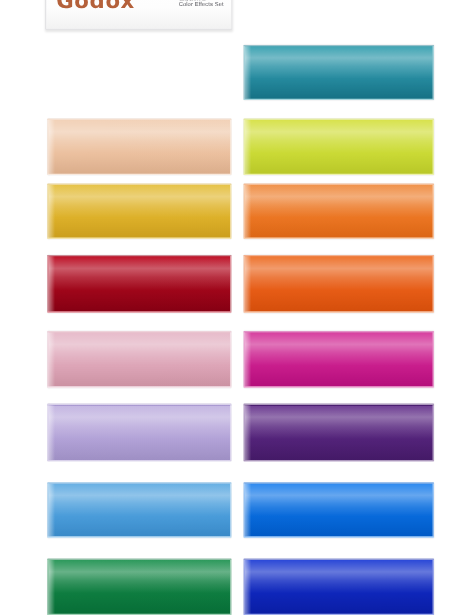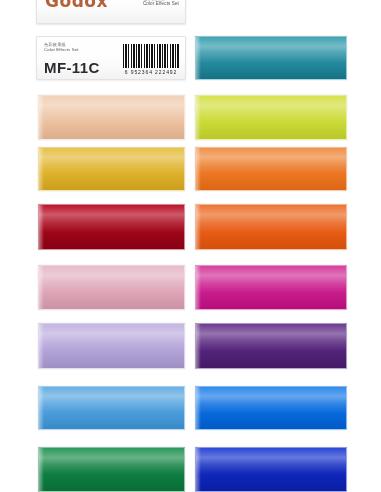--- a/index.html
+++ b/index.html
@@ -181,31 +181,20 @@
   <div class="label-card" id="brand-card">
     <div class="brand-inner">
       <span class="brand-logo">Godox</span>
       <span class="brand-side">
         <span class="cn">色彩效果组</span>
         <span class="en">Color Effects Set</span>
       </span>
     </div>
   </div>
 
-  <div class="label-card" id="model-card">
-    <div class="model-left">
-      <span class="cn">色彩效果组</span>
-      <span class="en">Color Effects Set</span>
-      <span class="model-code">MF-11C</span>
-    </div>
-    <div class="model-right">
-      <div class="barcode"></div>
-      <div class="barcode-digits">6 952364 222492</div>
-    </div>
-  </div>
 
   <div id="swatch-layer">
       <div class="swatch" style="left: 195px; width: 152px; top: 36px; height: 44px; background: linear-gradient(rgb(63, 165, 180) 0%, rgb(43, 145, 165) 45%, rgb(23, 120, 141) 100%);">
         <div class="sheen"></div>
         <div class="edge"></div>
       </div>
       <div class="swatch" style="left: 38px; width: 147px; top: 95px; height: 45px; background: linear-gradient(rgb(242, 210, 184) 0%, rgb(237, 196, 164) 45%, rgb(232, 184, 148) 100%);">
         <div class="sheen"></div>
         <div class="edge"></div>
       </div>

